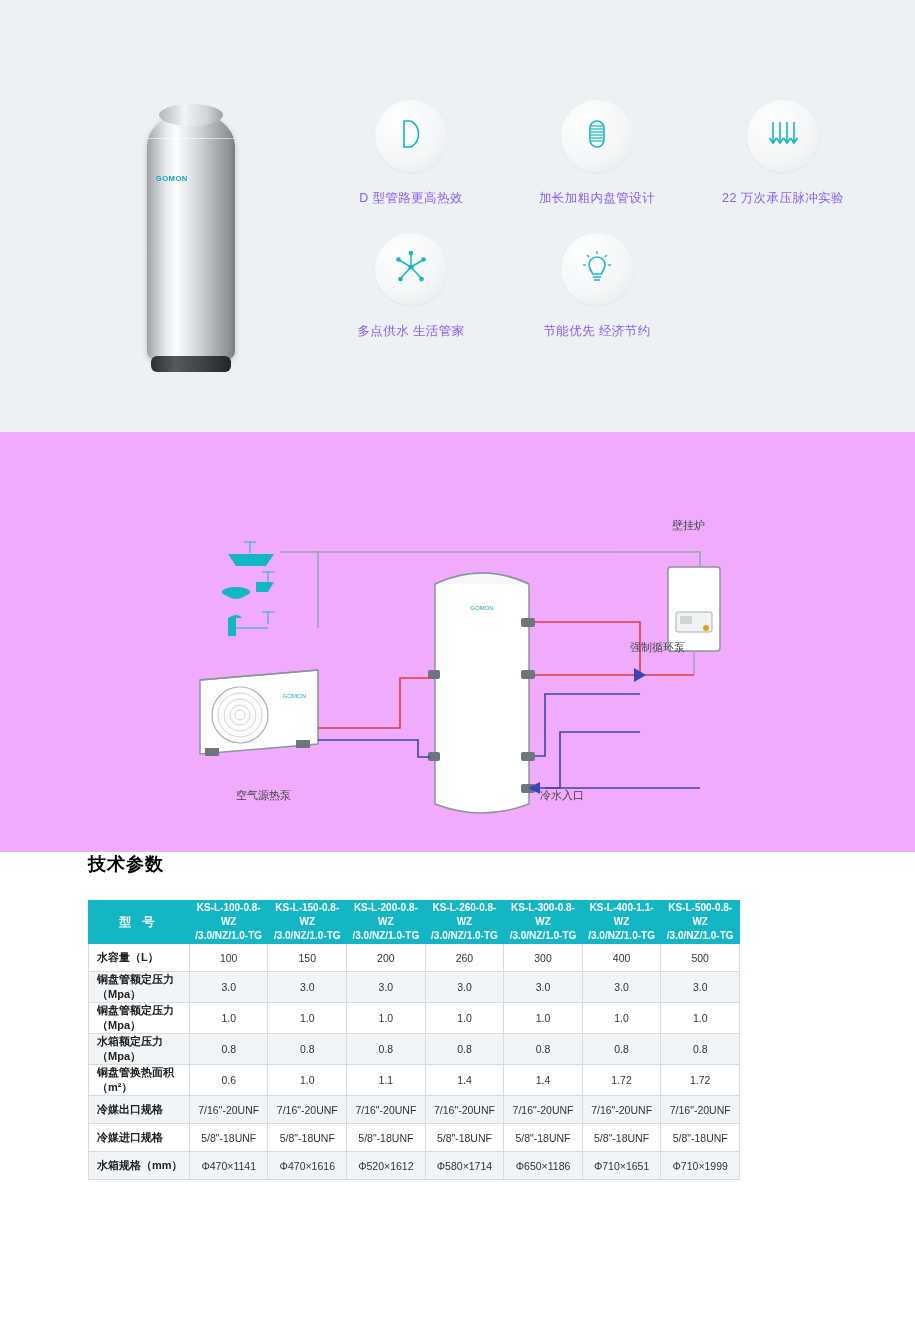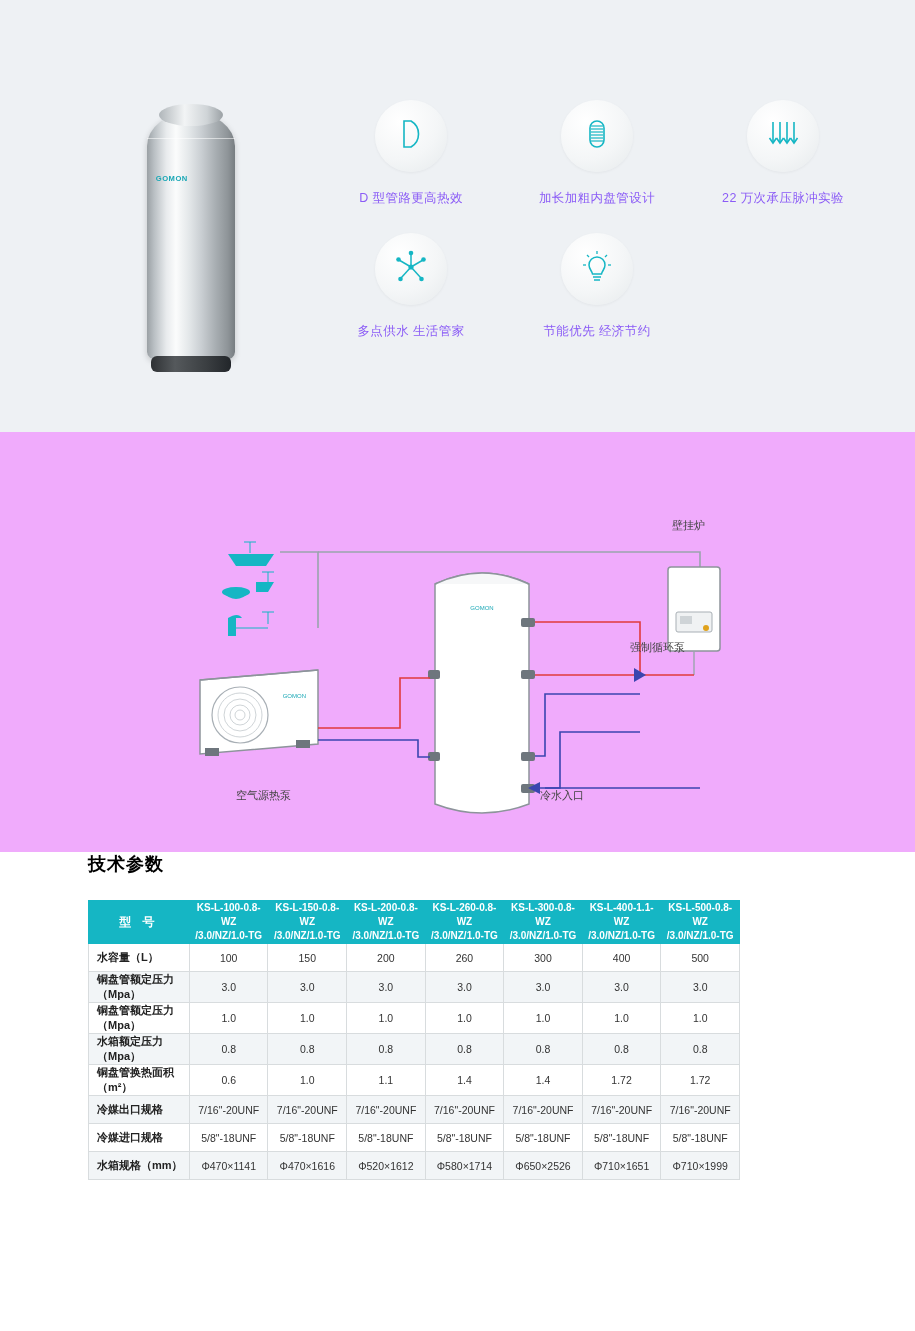--- a/index.html
+++ b/index.html
@@ -504,19 +504,19 @@
         <td>5/8"-18UNF</td>
         <td>5/8"-18UNF</td>
         <td>5/8"-18UNF</td>
       </tr>
       <tr>
         <td class="rowhead">水箱规格（mm）</td>
         <td>Φ470×1141</td>
         <td>Φ470×1616</td>
         <td>Φ520×1612</td>
         <td>Φ580×1714</td>
-        <td>Φ650×2526</td>
+        <td>Φ650×1186</td>
         <td>Φ710×1651</td>
         <td>Φ710×1999</td>
       </tr>
     </tbody>
   </table>
 </div>
 
 </body></html>

